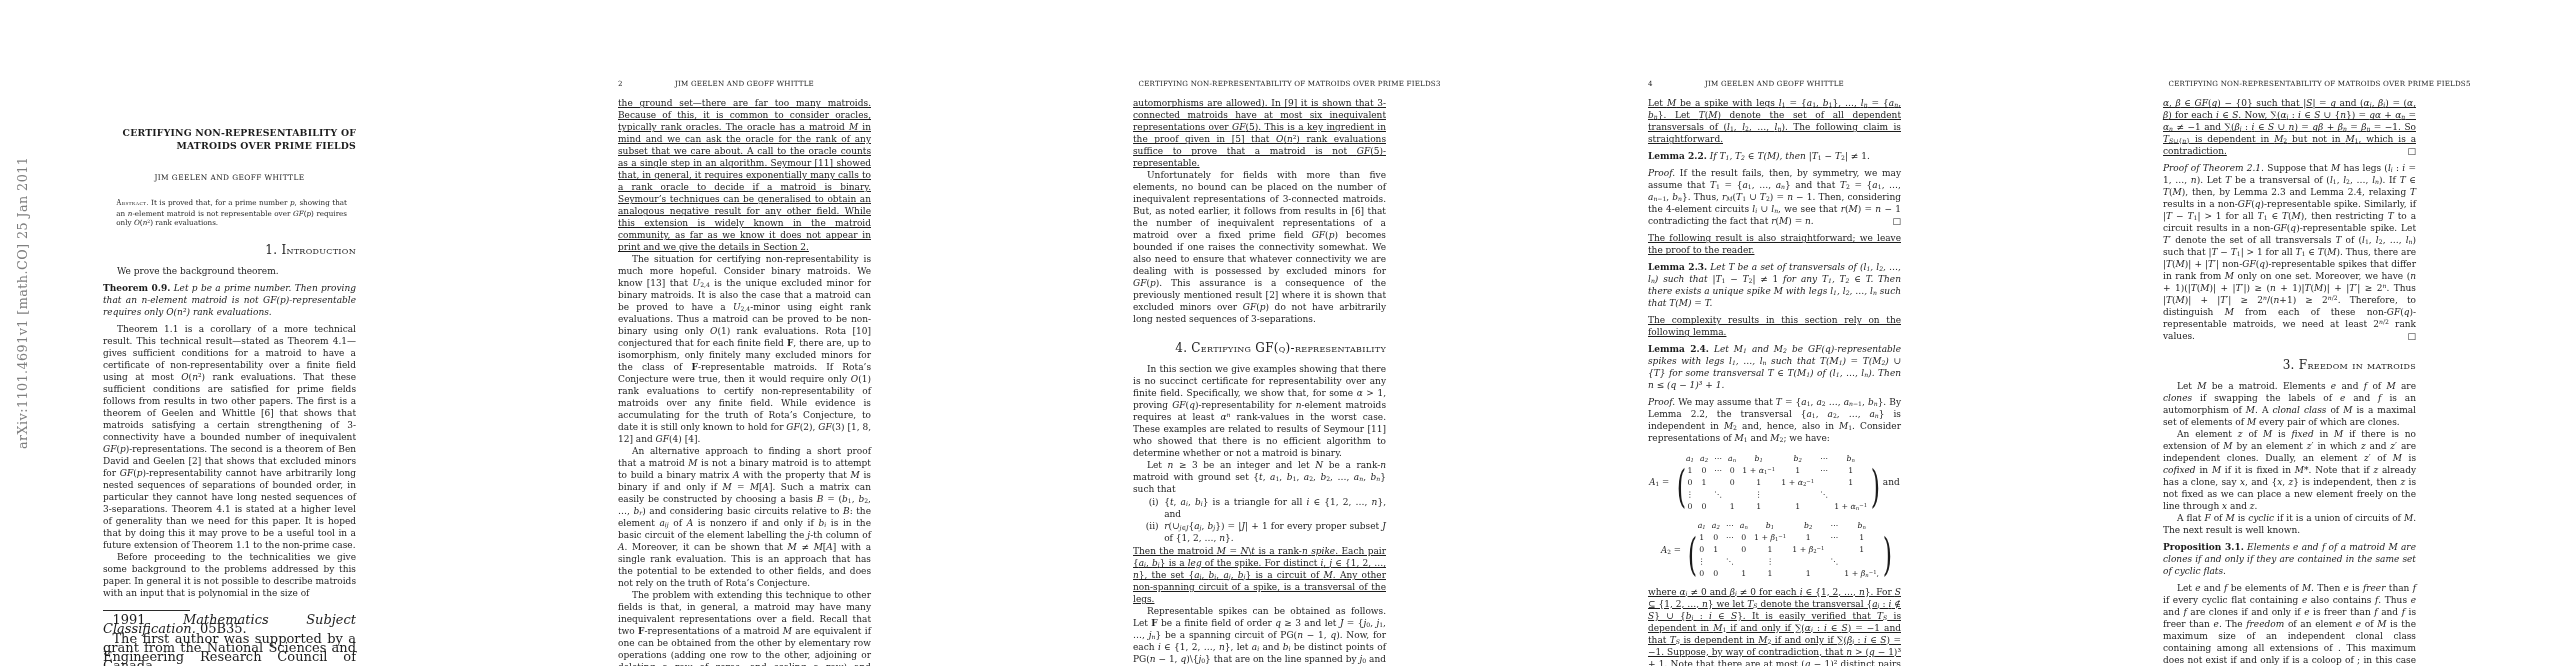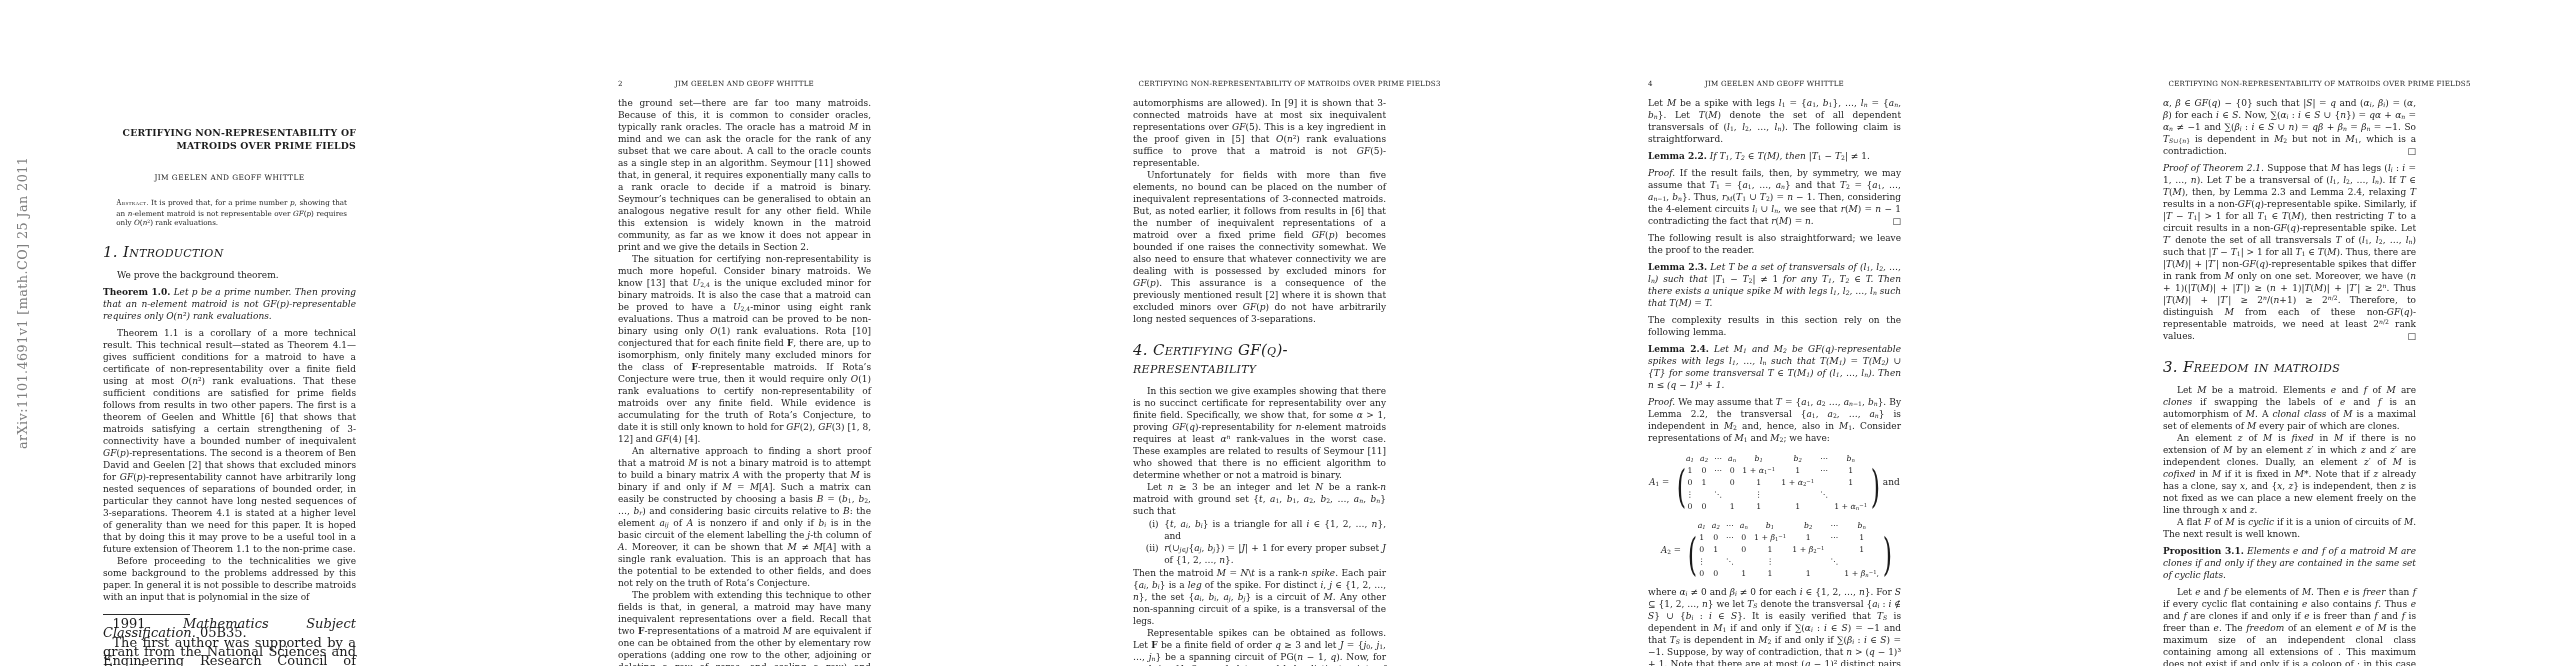--- a/index.html
+++ b/index.html
@@ -21,25 +21,25 @@
   .runhead { display:flex; justify-content:space-between; align-items:baseline;
     margin:79px 0 9.4px 0; font-size:7.1px; letter-spacing:0.2px; white-space:nowrap; }
   .rh-l,.rh-r { flex:0 0 auto; min-width:5.6px; }
   .rh-c { flex:1 1 auto; text-align:center; }
 
   .title { margin:126px 0 0 0; text-align:right; font-weight:700; font-size:9.3px;
     line-height:13.3px; letter-spacing:0.2px; }
   .authors { margin:20px 0 0 0; text-align:center; font-size:7.4px; letter-spacing:0.4px; }
   .abstract { margin:16.7px 9px 0 13.3px; font-size:7.2px; line-height:9.4px; text-align:justify; }
   .sc { font-variant:small-caps; letter-spacing:0.3px;font-family:Liberation Serif, serif; }
-  .section { margin:15.6px 0 8.3px 0; text-align:left; font-size:15px;
-    font-variant:small-caps; letter-spacing:0.3px;font-style:italic; }
+  .section { margin:15.6px 0 8.3px 0; text-align:right; font-size:12px;
+    font-variant:small-caps; letter-spacing:0.3px; }
 
   .para { margin:0; font-size:9px; line-height:12px; text-align:justify; text-indent:14px; }
-  .para.noindent { text-indent:0; }
+  .para.noindent { text-indent:0;text-decoration:underline; }
   .thm { margin:5px 0; text-indent:0; }
   .qed { float:right; margin-left:4.4px; }
 
   .list { margin:0.6px 0 1.1px 0; }
   .list-item { display:flex; font-size:9px; line-height:12px; }
   .li-label { flex:0 0 25.6px; text-align:right; padding-right:5.6px; }
   .li-text { flex:1 1 auto; text-align:justify; }
 
   .fnblock { margin-top:11px; font-size:13px; line-height:9.2px; }
   .fnrule { width:87px; border-top:0.7px solid #2a2a2a; margin:0 0 3.9px 0; }
@@ -69,21 +69,21 @@
       <div class="arxiv-stamp">arXiv:1101.4691v1  [math.CO]  25 Jan 2011</div>
       <div class="col">
         <div class="title">
           <div>CERTIFYING NON-REPRESENTABILITY OF</div>
           <div>MATROIDS OVER PRIME FIELDS</div>
         </div>
         <div class="authors">JIM GEELEN AND GEOFF WHITTLE</div>
         <div class="abstract"><span class="sc">Abstract.</span> It is proved that, for a prime number <i>p</i>, showing that an <i>n</i>-element matroid is not representable over <i>GF</i>(<i>p</i>) requires only <i>O</i>(<i>n</i>²) rank evaluations.</div>
         <div class="section">1. Introduction</div>
         <p class="para">We prove the background theorem.</p>
-        <p class="para thm"><b>Theorem 1.0.</b> <i>Let p be a prime number. Then proving that an n-element matroid is not GF(p)-representable requires only O(n²) rank evaluations.</i></p>
+        <p class="para thm"><b>Theorem 0.9.</b> <i>Let p be a prime number. Then proving that an n-element matroid is not GF(p)-representable requires only O(n²) rank evaluations.</i></p>
         <p class="para">Theorem 1.1 is a corollary of a more technical result. This technical result—stated as Theorem 4.1—gives sufficient conditions for a matroid to have a certificate of non-representability over a finite field using at most <i>O</i>(<i>n</i>²) rank evaluations. That these sufficient conditions are satisfied for prime fields follows from results in two other papers. The first is a theorem of Geelen and Whittle [6] that shows that matroids satisfying a certain strengthening of 3-connectivity have a bounded number of inequivalent <i>GF</i>(<i>p</i>)-representations. The second is a theorem of Ben David and Geelen [2] that shows that excluded minors for <i>GF</i>(<i>p</i>)-representability cannot have arbitrarily long nested sequences of separations of bounded order, in particular they cannot have long nested sequences of 3-separations. Theorem 4.1 is stated at a higher level of generality than we need for this paper. It is hoped that by doing this it may prove to be a useful tool in a future extension of Theorem 1.1 to the non-prime case.</p>
         <p class="para">Before proceeding to the technicalities we give some background to the problems addressed by this paper. In general it is not possible to describe matroids with an input that is polynomial in the size of</p>
         <div class="fnblock">
           <div class="fnrule"></div>
           <p class="fn">1991 <i>Mathematics Subject Classification.</i> 05B35.</p>
           <p class="fn">The first author was supported by a grant from the National Sciences and Engineering Research Council of Canada.</p>
           <p class="fn">The second author was supported by a grant from the Marsden Fund of New Zealand.</p>
         </div>
         <div class="pagenum">1</div>
       </div>

